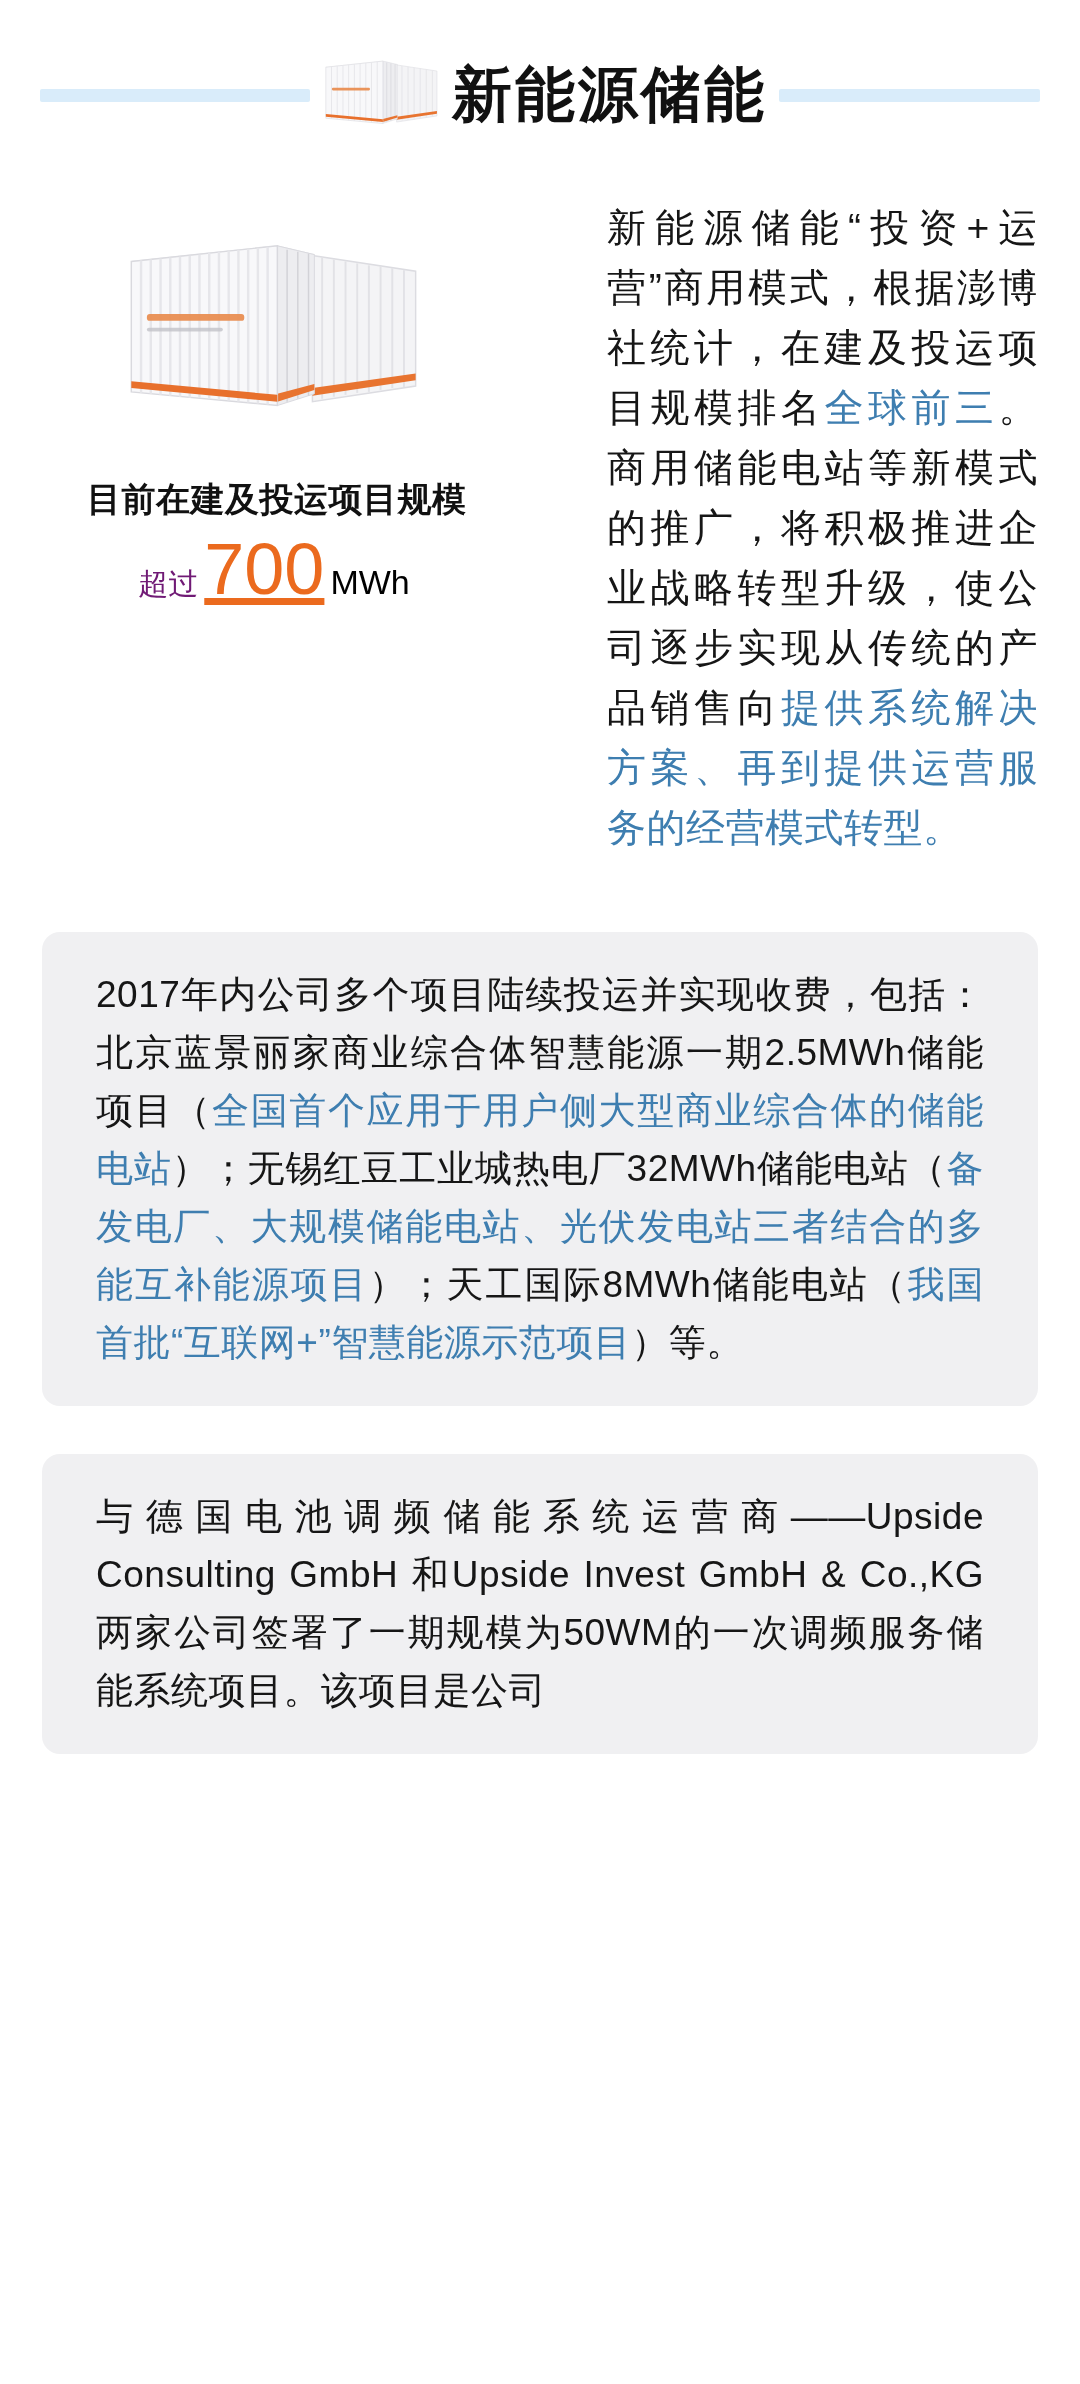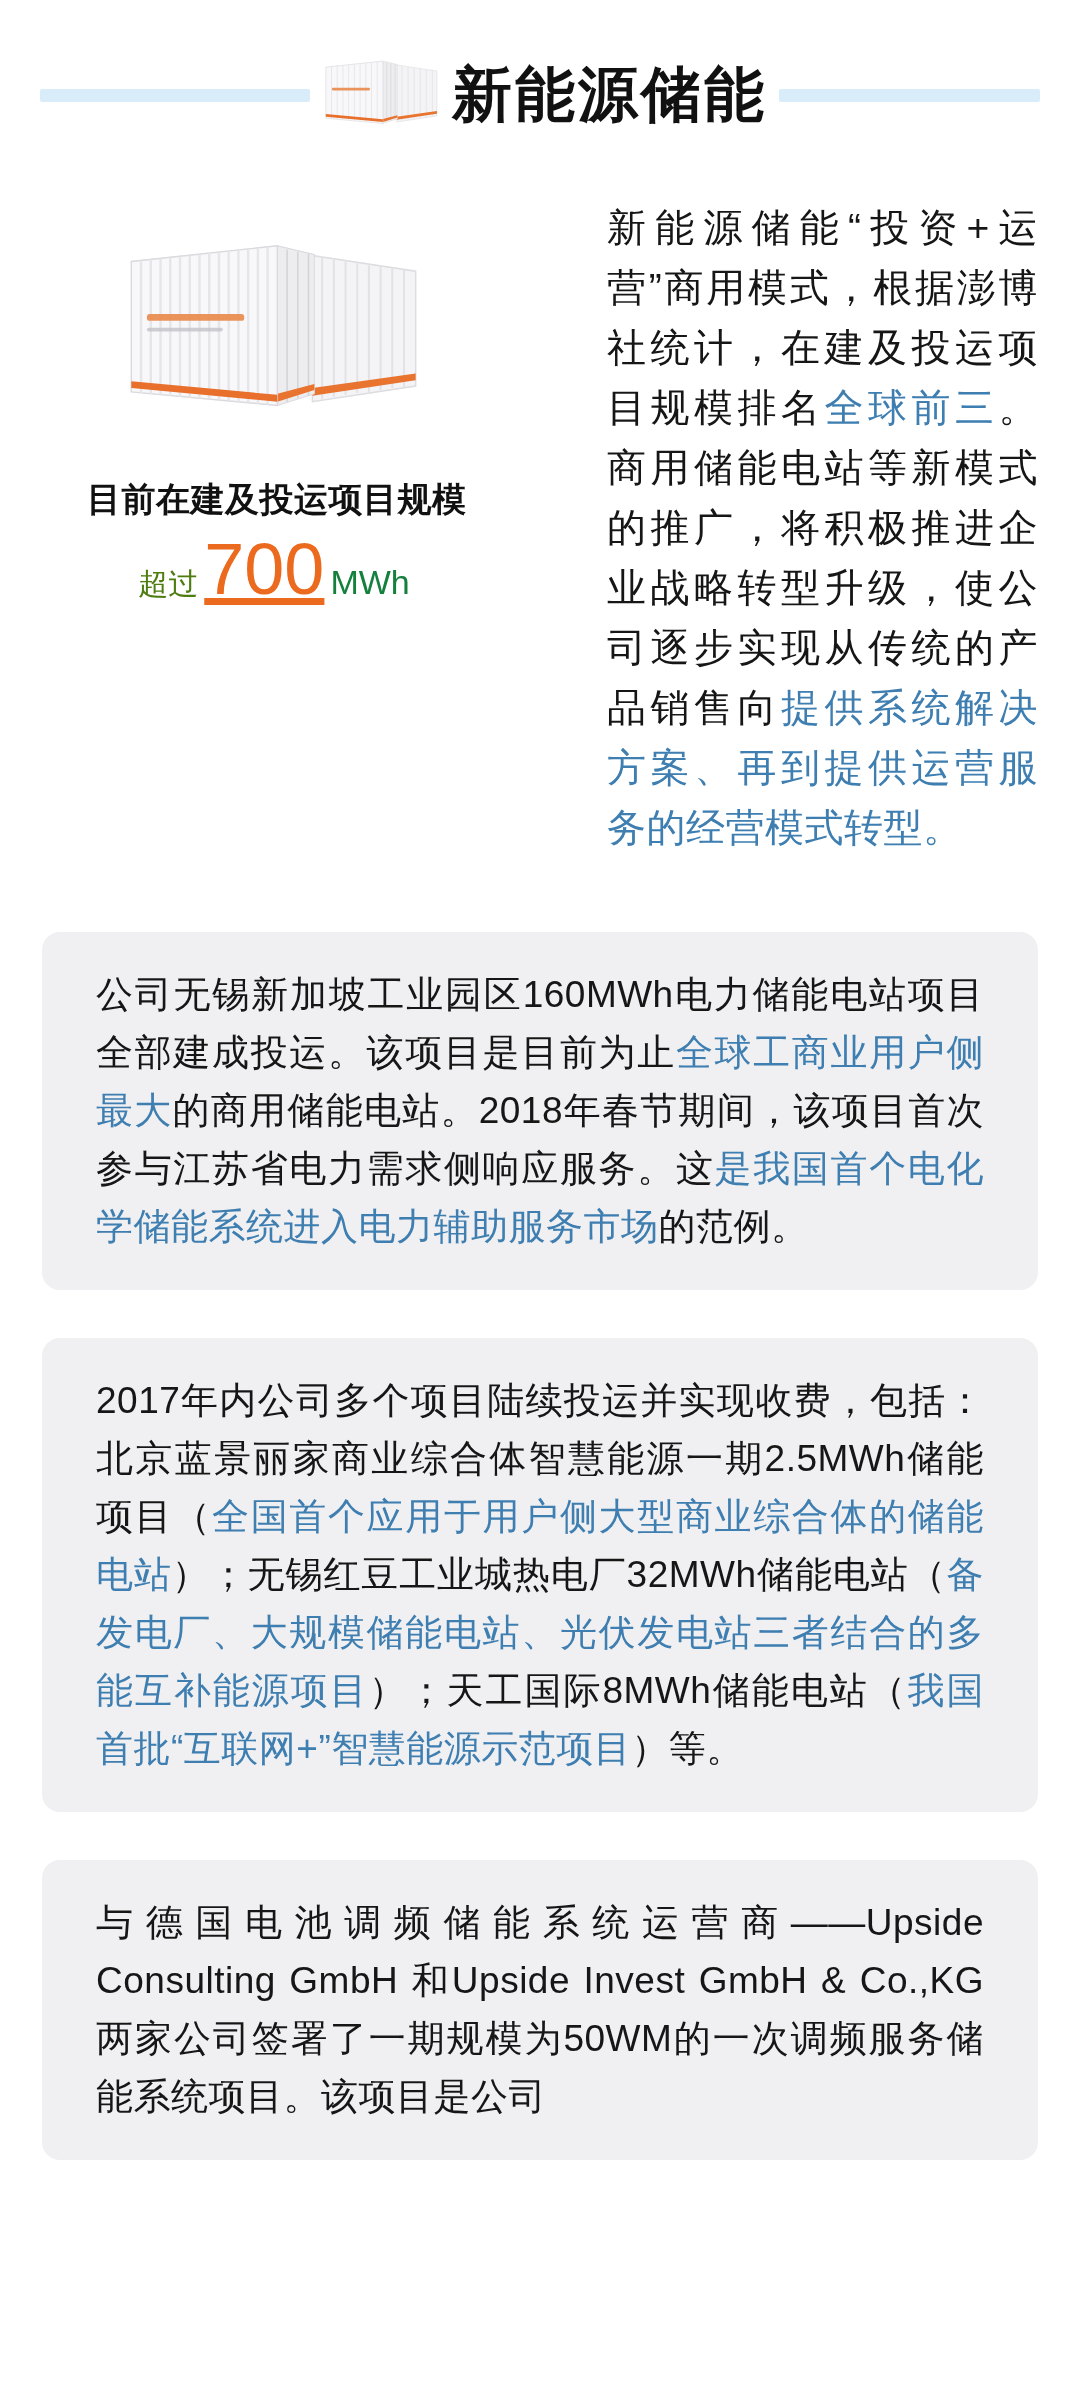--- a/index.html
+++ b/index.html
@@ -29,23 +29,23 @@
   .container-photo{width:305px;height:185px;margin:50px 0 0 33px;}
   .container-photo svg{width:100%;height:100%;display:block;}
   .stat-label{
     margin-top:52px;font-size:34px;font-weight:bold;color:#111;
     letter-spacing:0.5px;white-space:nowrap;
   }
   .stat-line{
     width:374px;margin-top:10px;display:flex;justify-content:center;
     align-items:baseline;gap:6px;
   }
-  .stat-prefix{font-size:30px;color:#4d7c0f;}
+  .stat-prefix{font-size:30px;color:#701a75;}
   .stat-value{font-size:72px;line-height:1;color:var(--orange,#EB6A1E);text-decoration:underline;}
-  .stat-unit{font-size:34px;color:#15803d;}
+  .stat-unit{font-size:34px;color:#000000;}
   .intro-text{
     flex:1;margin:8px 0 0 0;font-size:39px;line-height:60px;
     text-align:justify;letter-spacing:0.5px;color:#161616;
   }
   
   .cards{margin-top:74px;}
   .card{
     margin:0 42px 48px 42px;background:var(--card,#F0F0F2);
     border-radius:18px;padding:34px 54px;box-sizing:border-box;
   }
@@ -162,23 +162,20 @@
         <span class="stat-prefix">超过</span>
         <span class="stat-value">700</span>
         <span class="stat-unit">MWh</span>
       </div>
     </div>
     <p class="intro-text"><span class="normal">新能源储能“投资+运营”商用模式，根据澎博社统计，在建及投运项目规模排名</span><span class="accent">全球前三</span><span class="normal">。商用储能电站等新模式的推广，将积极推进企业战略转型升级，使公司逐步实现从传统的产品销售向</span><span class="accent">提供系统解决方案、再到提供运营服务的经营模式转型。</span></p>
   </section>
 
   <section class="cards">
     <article class="card">
-      <p><span class="normal">公司无锡新加坡工业园区160MWh电力储能电站项目全部建成投运。该项目是目前为止</span><span class="accent">全球工商业用户侧最大</span><span class="normal">的商用储能电站。2018年春节期间，该项目首次参与江苏省电力需求侧响应服务。这</span><span class="accent">是我国首个电化学储能系统进入电力辅助服务市场</span><span class="normal">的范例。</span></p>
-    </article>
-    <article class="card">
       <p><span class="normal">2017年内公司多个项目陆续投运并实现收费，包括：北京蓝景丽家商业综合体智慧能源一期2.5MWh储能项目（</span><span class="accent">全国首个应用于用户侧大型商业综合体的储能电站</span><span class="normal">）；无锡红豆工业城热电厂32MWh储能电站（</span><span class="accent">备发电厂、大规模储能电站、光伏发电站三者结合的多能互补能源项目</span><span class="normal">）；天工国际8MWh储能电站（</span><span class="accent">我国首批“互联网+”智慧能源示范项目</span><span class="normal">）等。</span></p>
     </article>
     <article class="card">
       <p><span class="normal">与德国电池调频储能系统运营商——Upside Consulting GmbH 和Upside Invest GmbH &amp; Co.,KG两家公司签署了一期规模为50WM的一次调频服务储能系统项目。该项目是公司</span></p>
     </article>
   </section>
 
 </div>
 
 </body></html>

